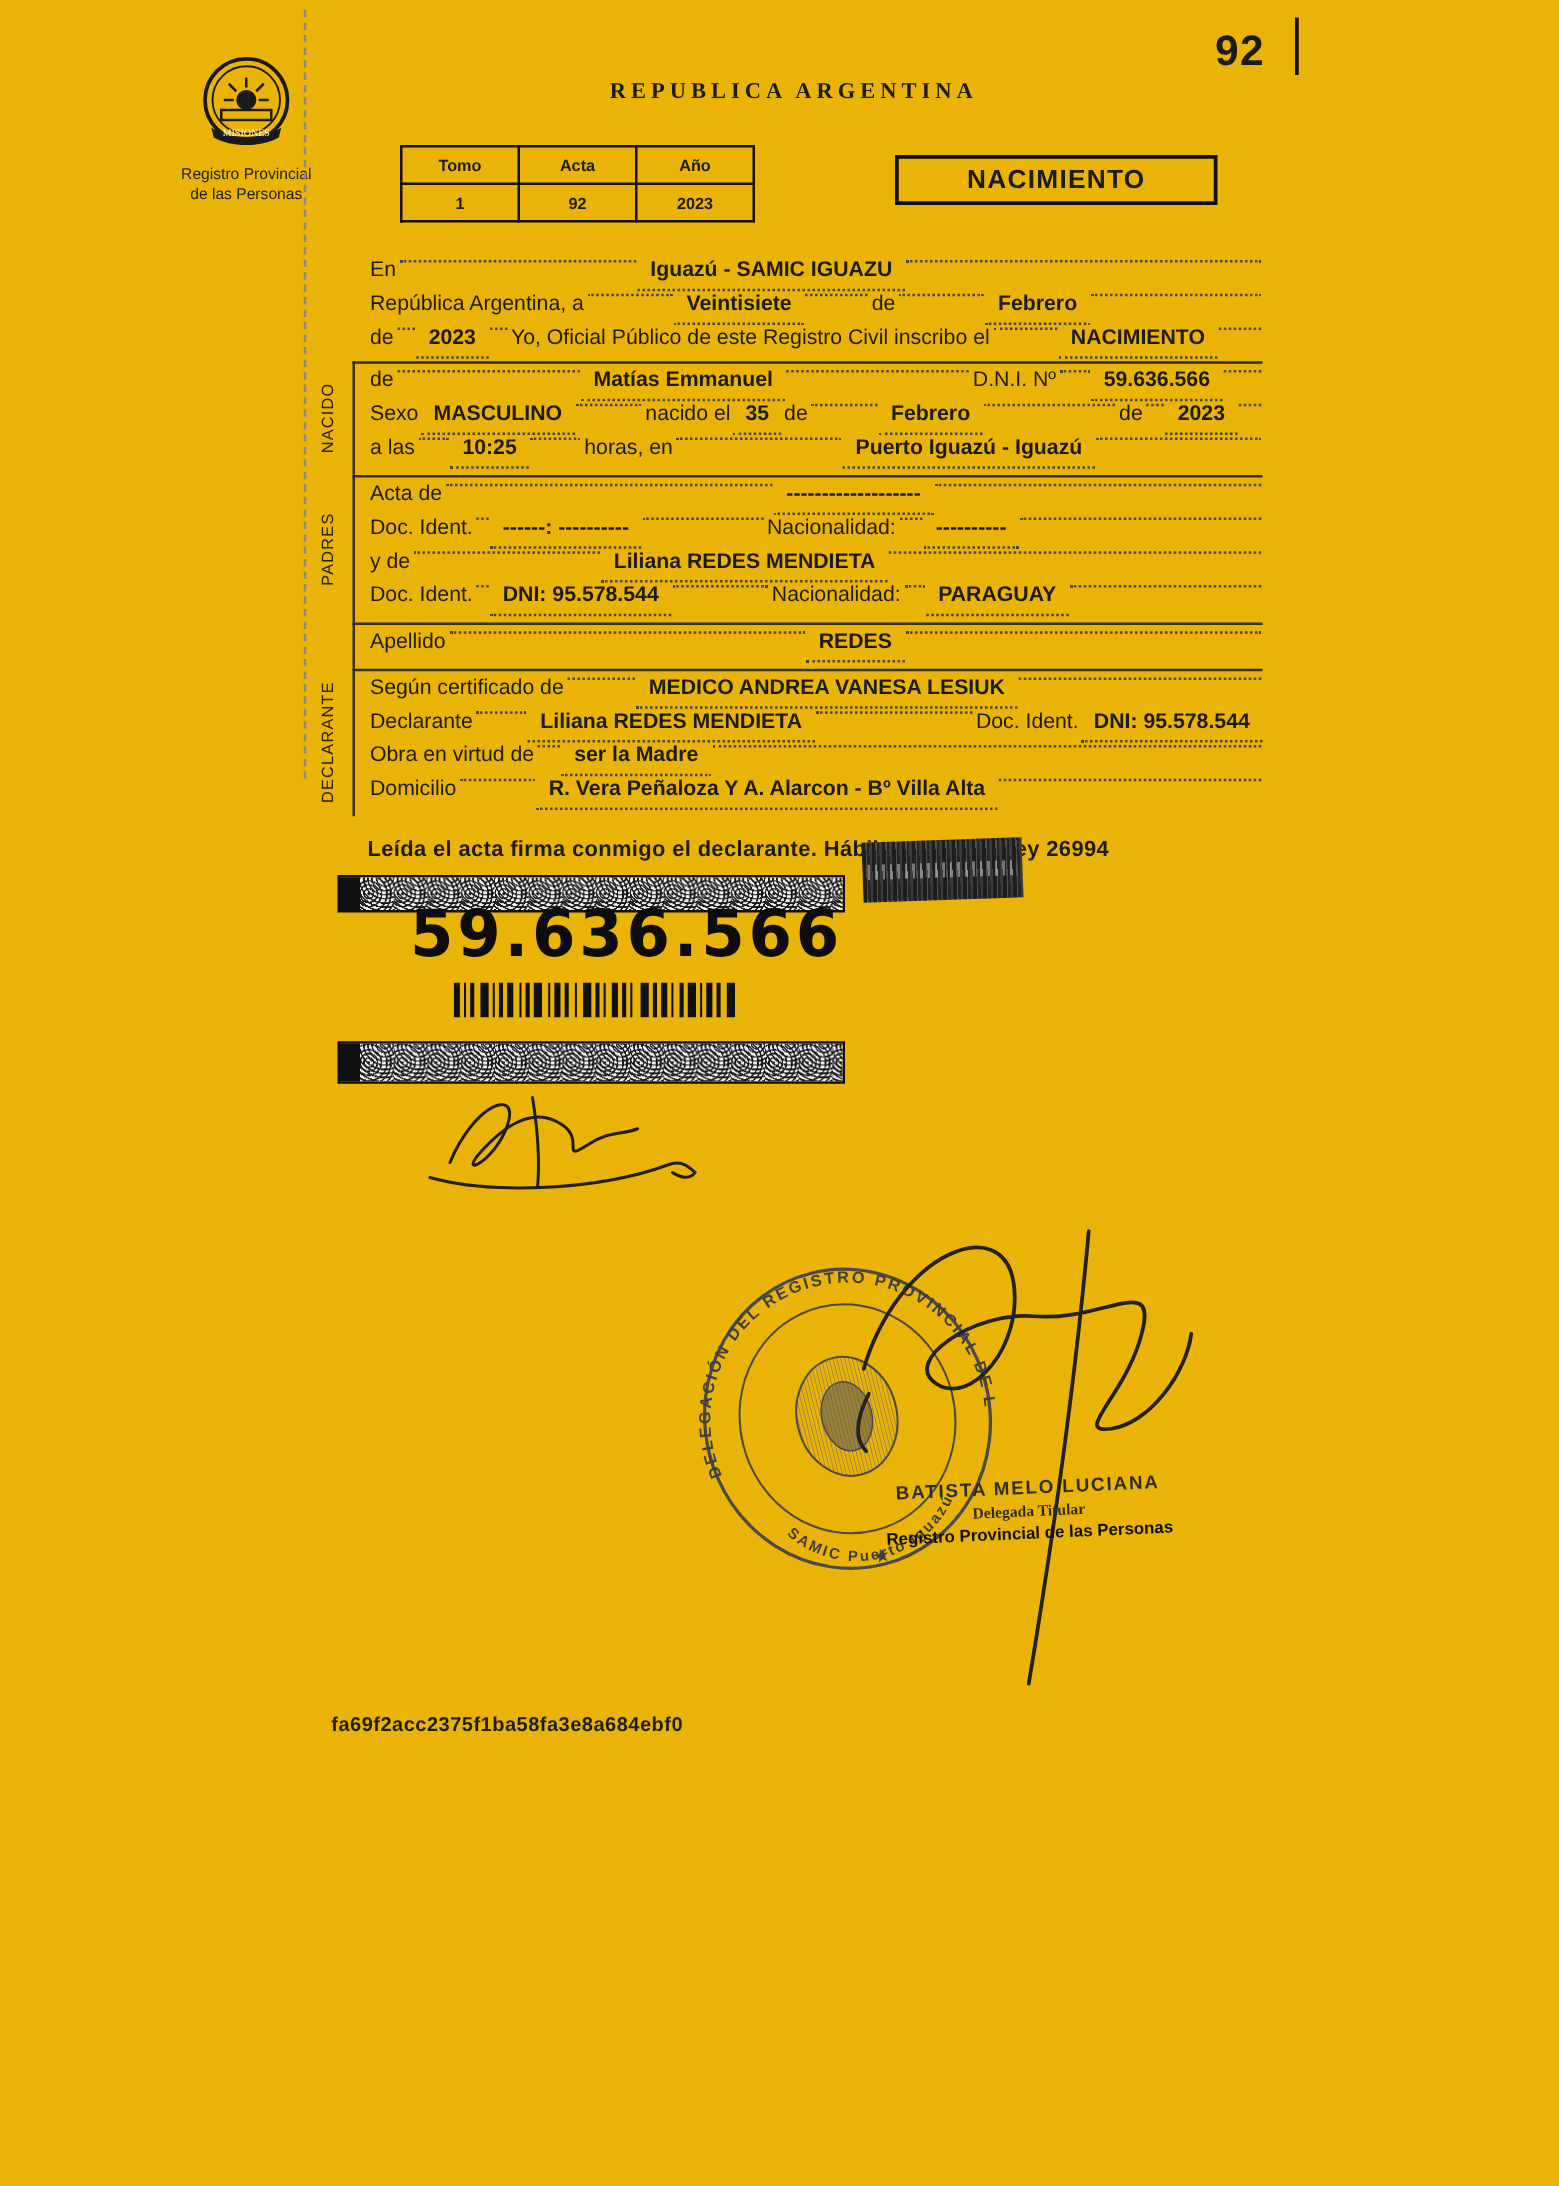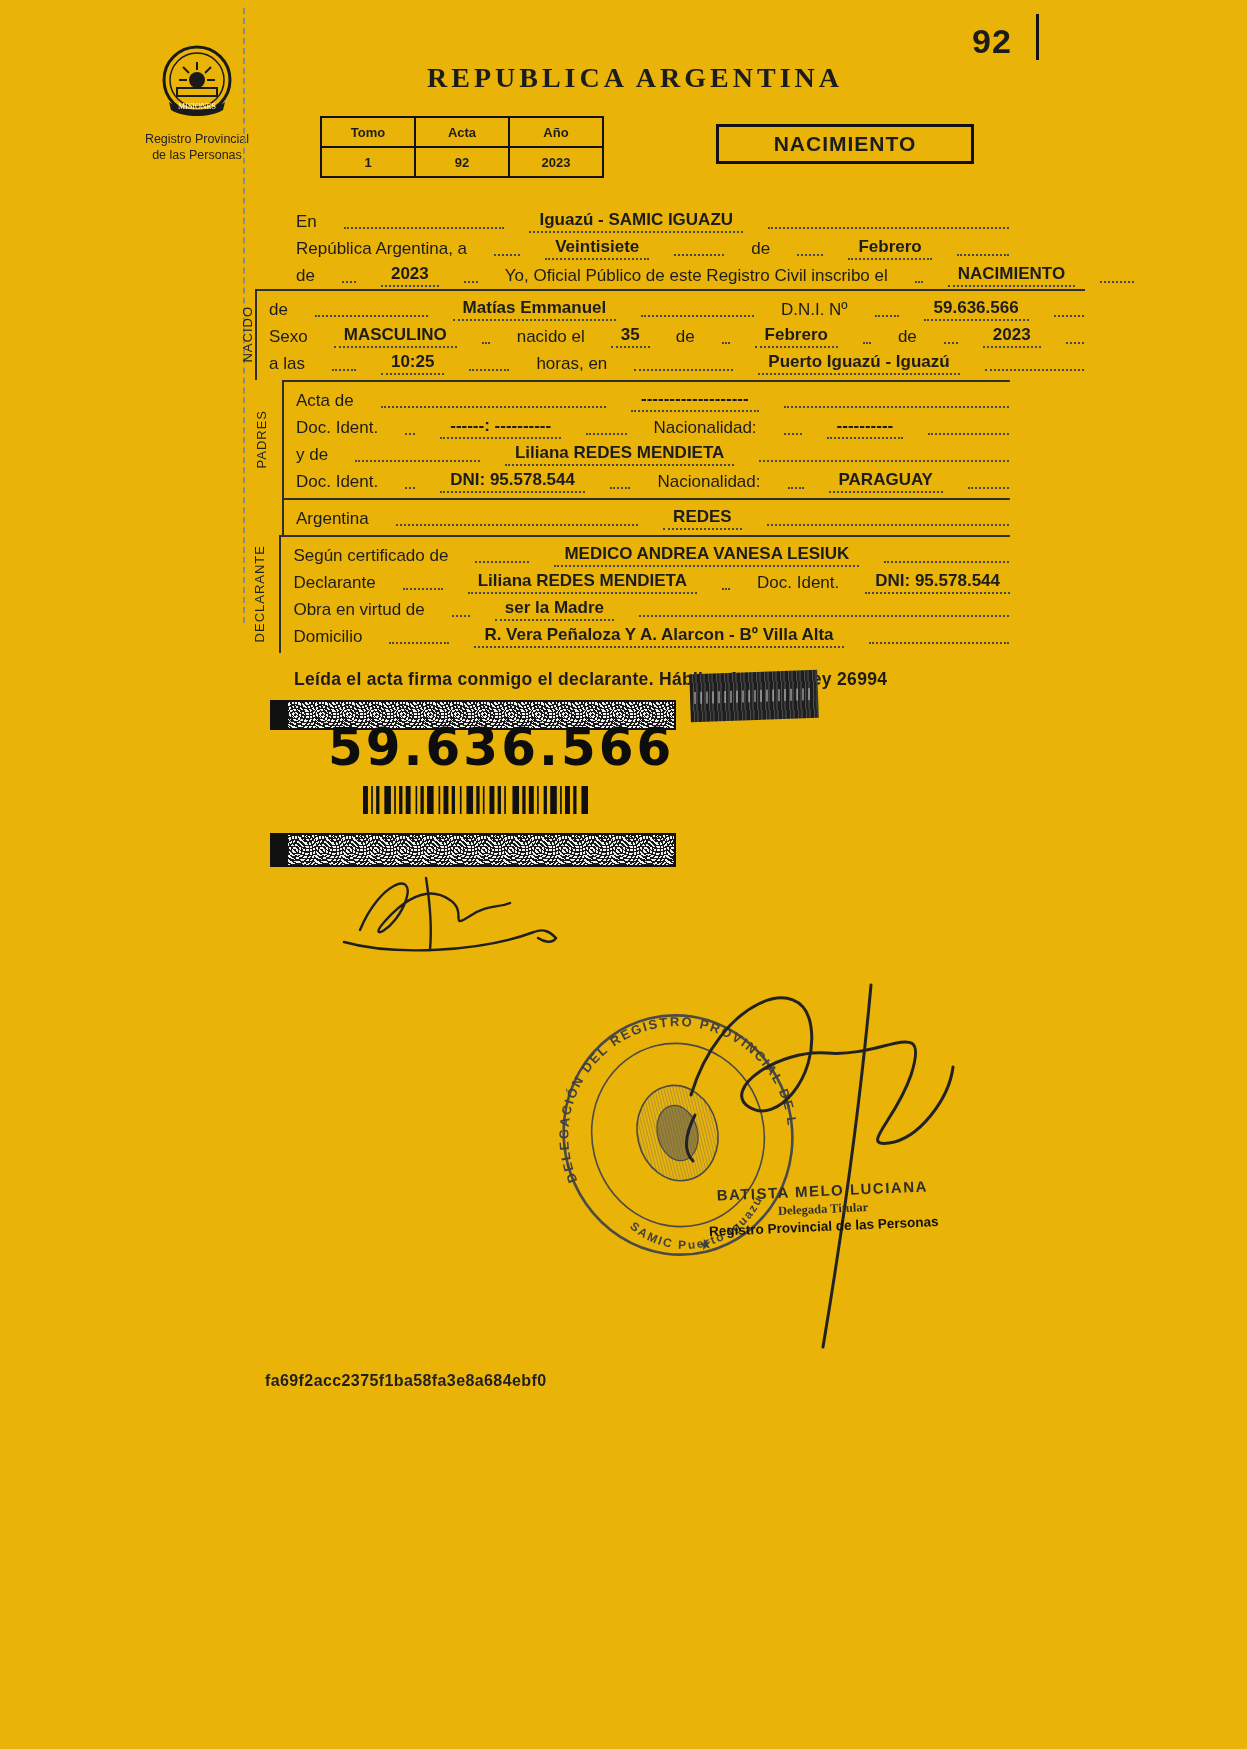--- a/index.html
+++ b/index.html
@@ -3,36 +3,36 @@
 <meta charset="utf-8">
 <style>
   html,body{margin:0;padding:0;background:#9a9a9a;}
   .sheet{position:relative;width:1247px;height:1749px;background:#eab308;overflow:hidden;
          font-family:"Liberation Sans",sans-serif;color:#1c1c1c;}
 
   
   .page-num{position:absolute;left:972px;top:22px;font-size:34px;font-weight:bold;letter-spacing:1px;}
   .edge-line{position:absolute;left:1036px;top:14px;width:3px;height:46px;background:#111;}
   .doc-title{position:absolute;left:360px;top:62px;width:550px;text-align:center;
-             font-family:"Liberation Serif",serif;font-weight:bold;font-size:28px;letter-spacing:4px;}
+             font-family:"Liberation Serif",serif;font-weight:bold;font-size:18px;letter-spacing:4px;}
   .logo-wrap{position:absolute;left:122px;top:40px;width:150px;text-align:center;}
   .logo-wrap svg{display:block;margin:0 auto;}
   .logo-cap{font-size:12.5px;line-height:1.25;margin-top:4px;color:#222;}
 
   table.acta{position:absolute;left:320px;top:116px;border-collapse:collapse;}
   table.acta td{border:2px solid #111;width:84px;height:28px;text-align:center;
                 font-size:13px;font-weight:bold;padding:0 4px;}
   .type-box{position:absolute;left:716px;top:124px;width:252px;height:34px;border:3px solid #111;
             display:flex;align-items:center;justify-content:center;font-size:21px;font-weight:bold;letter-spacing:1px;}
 
   .fold-line{position:absolute;left:243px;top:8px;height:615px;border-left:2px dashed #8a8a8a;}
 
   
   .form{position:absolute;left:240px;top:206px;width:770px;font-size:17px;}
-  .form-line{display:flex;align-items:flex-end;height:27px;gap:24px;}
+  .form-line{display:flex;height:27px;}
   .lbl{white-space:nowrap;padding:0 2px 1px;}
   .dots{border-bottom:2px dotted #474747;margin:0 1px 4px;height:2px;min-width:8px;}
   .grow1{flex:1;} .grow2{flex:2;} .grow3{flex:3;}
   .val{font-weight:bold;border-bottom:2px dotted #474747;padding:0 10px 1px;
        text-align:center;white-space:nowrap;}
   .val.grow{flex:1;}
   .section{display:flex;}
   .side{width:42px;display:flex;align-items:center;justify-content:center;}
   .side span{writing-mode:vertical-rl;transform:rotate(180deg);font-size:13px;letter-spacing:1px;color:#222;}
   .rows{flex:1;border-left:2px solid #2f2f2f;border-top:2px solid #2f2f2f;padding:3px 0 5px 10px;}
@@ -228,21 +228,21 @@
         </div>
       </div>
     </div>
 
     <div class="section">
       <div class="side">
           <span></span>
         </div>
       <div class="rows">
         <div class="form-line">
-          <span class="lbl">Argentina</span>
+          <span class="lbl">Apellido</span>
           <span class="dots grow2"></span>
           <span class="val">REDES</span>
           <span class="dots grow2"></span>
         </div>
       </div>
     </div>
 
     <div class="section">
       <div class="side">
           <span>DECLARANTE</span>

